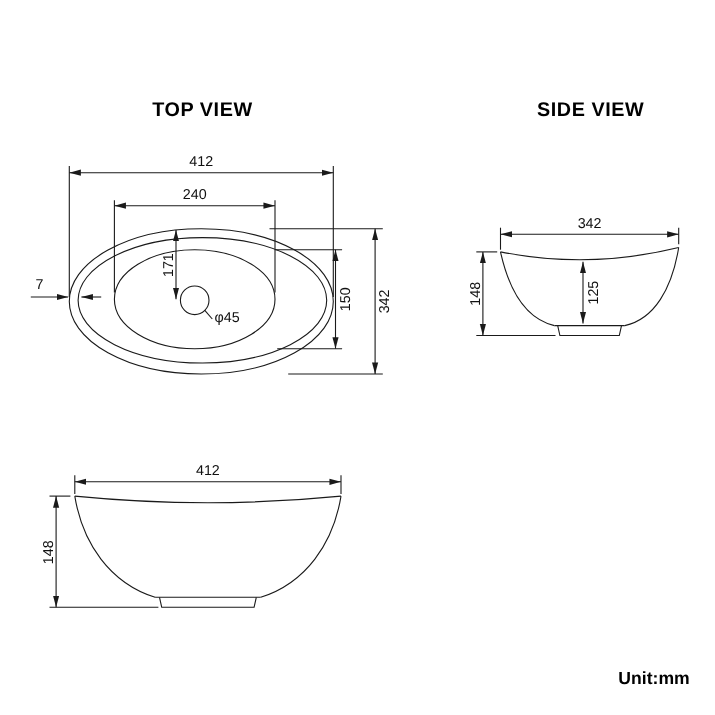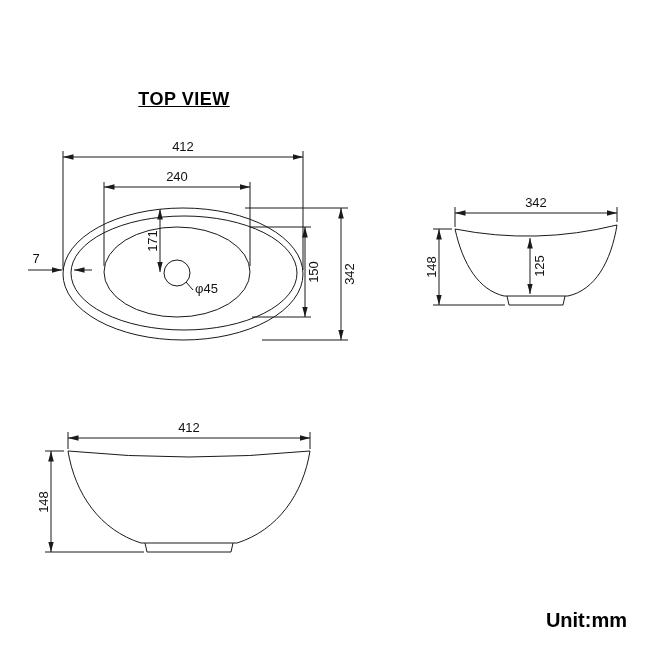--- a/index.html
+++ b/index.html
@@ -1,30 +1,31 @@
 <!DOCTYPE html>
 <html><head>
 <meta charset="utf-8">
 <style>
   * { margin:0; padding:0; box-sizing:border-box; }
   html,body { width:650px; height:650px; background:#ffffff; font-family:"Liberation Sans", sans-serif; }
   .canvas { position:relative; width:650px; height:650px; background:#ffffff; overflow:hidden; }
-  .view-title { position:absolute; font-weight:bold; font-size:18px; color:#000; letter-spacing:0.5px; text-align:center;text-decoration:underline; }
-  .unit-label { position:absolute; font-weight:bold; font-size:20px; color:#000; text-align:right; }
+  .view-title { position:absolute; font-weight:bold; font-size:18px; color:#000; letter-spacing:0.5px; text-align:center; }
+  .unit-label { position:absolute; font-weight:bold; font-size:16px; color:#000; text-align:right; }
   svg.drawing { position:absolute; left:0; top:0; }
   svg.drawing line, svg.drawing path, svg.drawing ellipse, svg.drawing circle { stroke:#1a1a1a; stroke-width:1; fill:none; }
   svg.drawing .arrowhead { fill:#1a1a1a; stroke:none; }
   svg.drawing text.dim { font-family:"Liberation Sans", sans-serif; font-size:13px; fill:#111; stroke:none; }
 </style>
 </head>
 <body>
 
 <div class="canvas">
 
   <div class="view-title" style="left:84px; top:89px; width:200px;">TOP VIEW</div>
+  <div class="view-title" style="left:437px; top:89px; width:200px;">SIDE VIEW</div>
   <div class="unit-label" style="left:447px; top:609px; width:180px;">Unit:mm</div>
 
   <svg class="drawing" width="650" height="650" viewBox="0 0 650 650">
     <defs>
       <marker id="arr" markerUnits="userSpaceOnUse" markerWidth="11" markerHeight="8" refX="10.5" refY="4" orient="auto-start-reverse">
         <path class="arrowhead" d="M0,1.2 L10.5,4 L0,6.8 Z"></path>
       </marker>
     </defs>
 
     <g>

